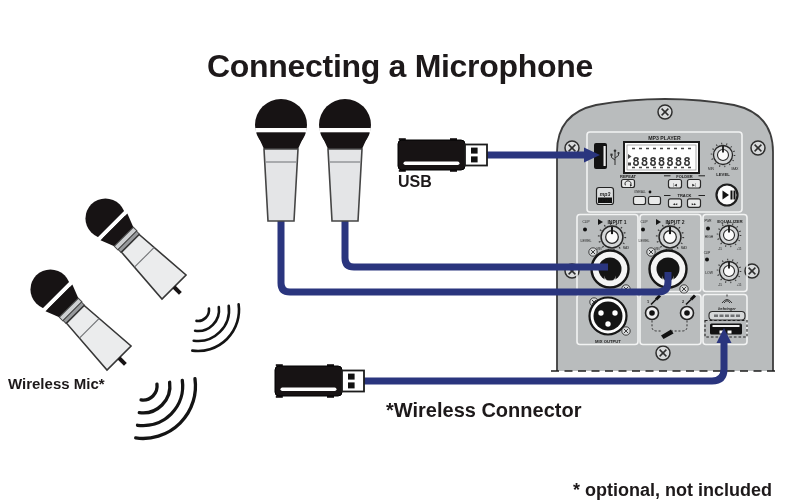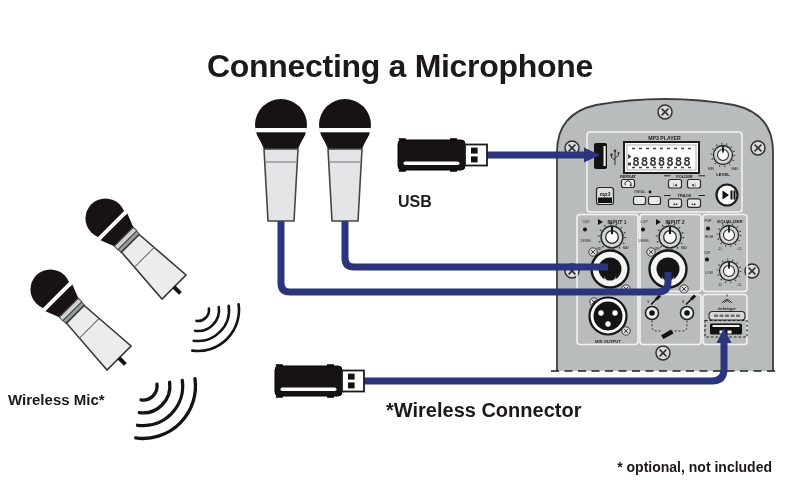--- a/index.html
+++ b/index.html
@@ -1,24 +1,24 @@
 <!DOCTYPE html>
 <html><head>
 <meta charset="utf-8">
 <style>
   html,body{margin:0;padding:0;background:#ffffff;}
   .canvas{position:relative;width:800px;height:503px;background:#ffffff;overflow:hidden;
           font-family:"Liberation Sans",sans-serif;color:#1d191a;}
   .lbl{position:absolute;white-space:nowrap;}
   .title{top:20px;left:0;width:100%;text-align:center;font-size:32px;font-weight:700;letter-spacing:-0.3px;margin-top:28px;}
   .lbl-xm8500{left:166px;top:107px;font-size:16px;font-weight:600;}
-  .lbl-usb{left:398px;top:173px;font-size:16px;font-weight:600;margin-top:20px;}
-  .lbl-wmic{left:8px;top:375px;font-size:15px;font-weight:600;margin-top:16px;}
+  .lbl-usb{left:398px;top:173px;font-size:16px;font-weight:600;}
+  .lbl-wmic{left:8px;top:375px;font-size:15px;font-weight:600;}
   .lbl-wconn{left:386px;top:399px;font-size:20px;font-weight:600;}
-  .lbl-foot{right:28px;top:459px;font-size:14px;font-weight:600;margin-left:12px;}
+  .lbl-foot{right:28px;top:480px;font-size:18px;font-weight:600;margin-left:12px;}
   svg.scene{position:absolute;left:0;top:0;}
   svg text{font-family:"Liberation Sans",sans-serif;fill:#1c1c1c;}
   svg text.lcd{font-family:"DejaVu Sans Mono",monospace;font-weight:bold;fill:#343434;}
 </style>
 </head>
 <body>
 
 <div class="canvas">
 
 <svg class="scene" width="800" height="503" viewBox="0 0 800 503">

